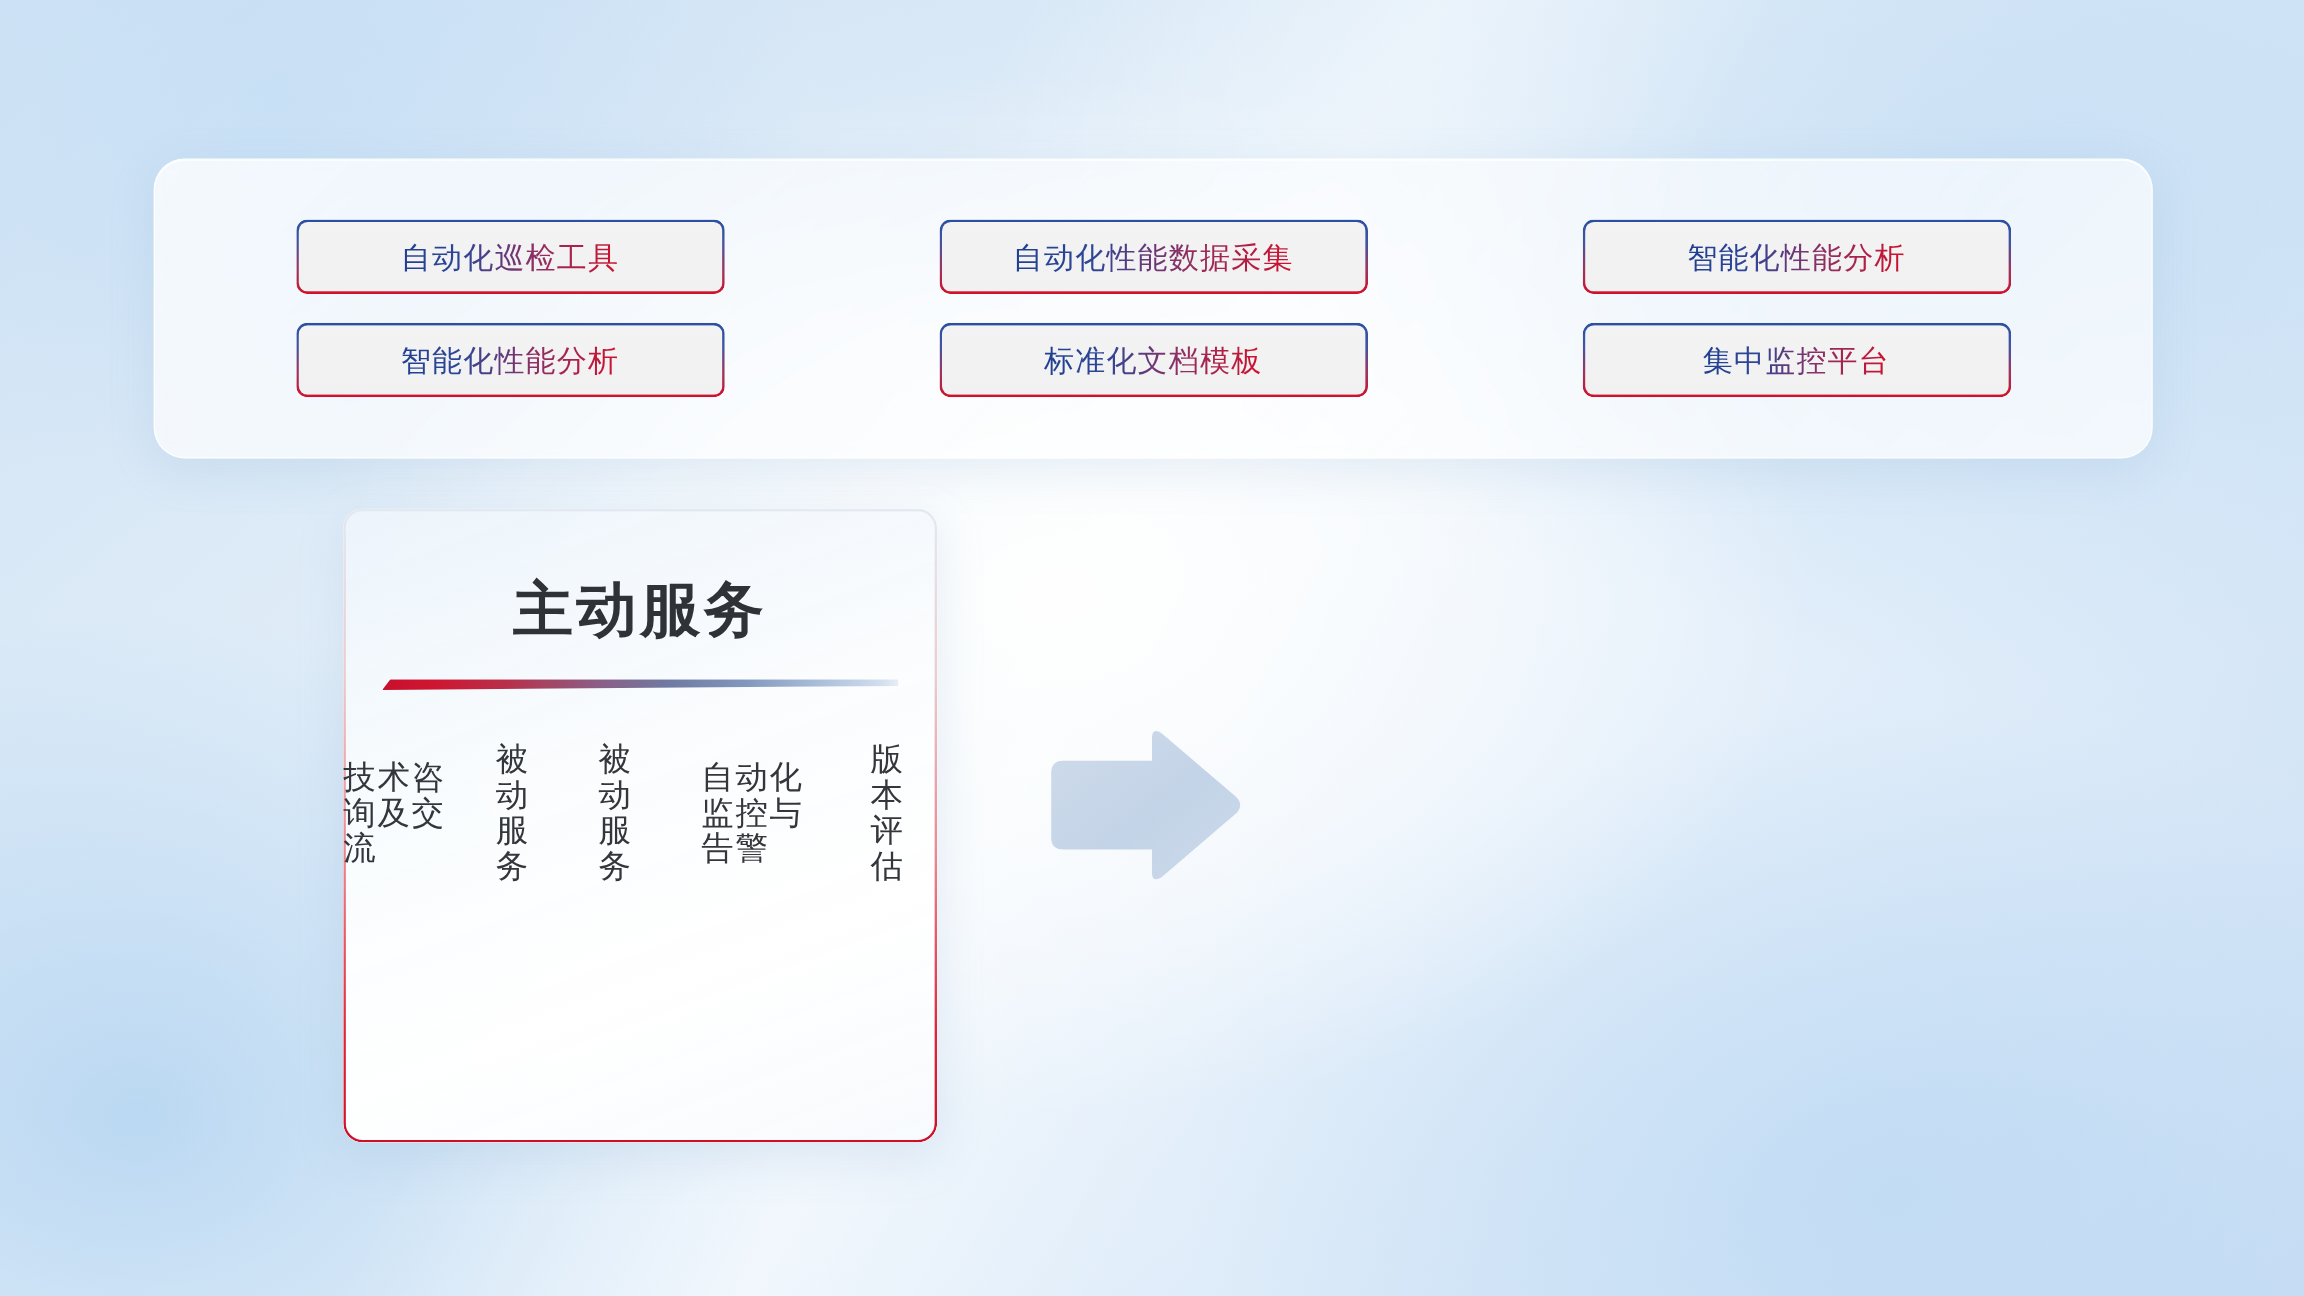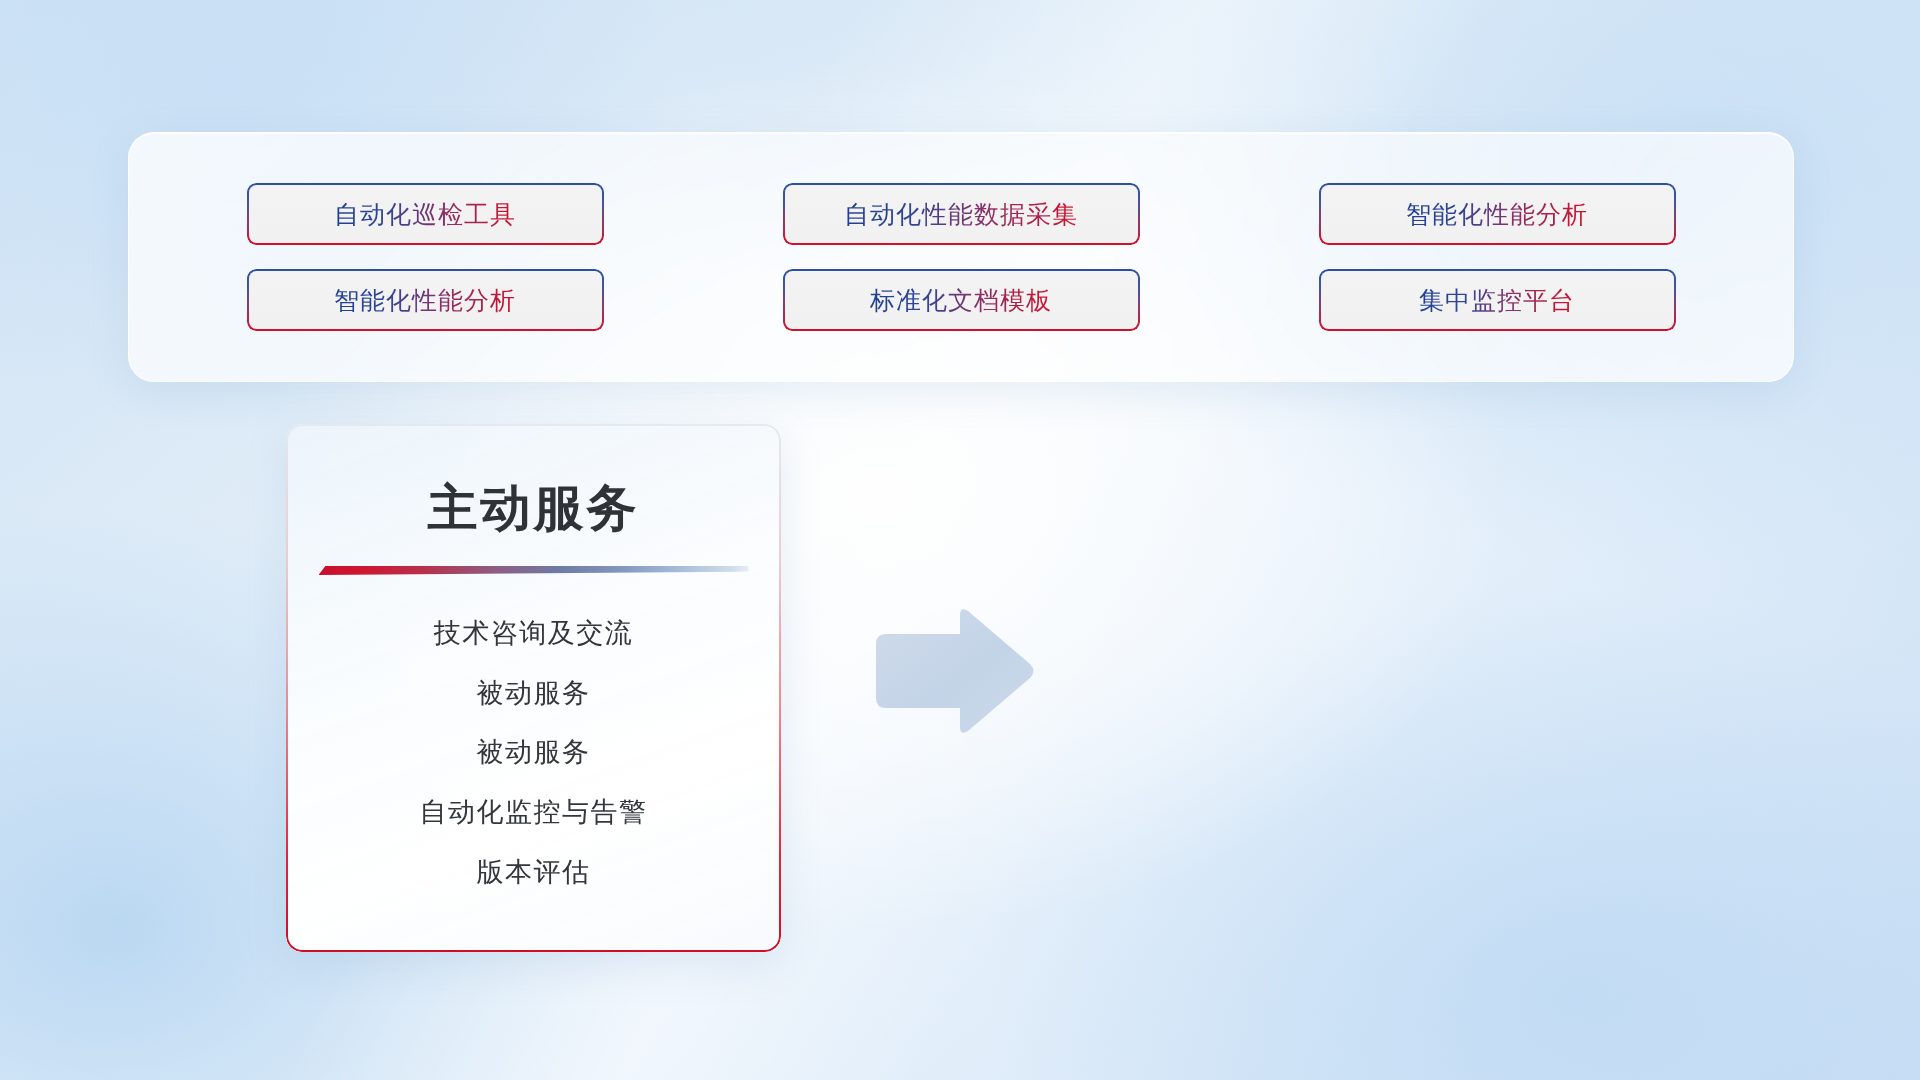--- a/index.html
+++ b/index.html
@@ -122,21 +122,21 @@
     width:430px; height:9px;
     clip-path:polygon(1.6% 0, 100% 0, 100% 62%, 0 100%);
     background:linear-gradient(to right,
       #c8102e 0%, #cf1630 10%, #b8304b 24%,
       #8a5f86 42%, #6f7ba3 56%, #8296bd 70%,
       #a8bdd9 84%, #cfdcec 96%, #e7eef6 100%);
   }
   .card-list{
     position:relative; z-index:2;
     margin-top:44px;
-    display:flex; flex-direction:column;
+    display:flex; flex-direction:row;
     align-items:center;
     gap:30px;
   }
   .card-list li{
     list-style:none;
     font-size:27px;
     color:#33373b;
     letter-spacing:1.5px;
     line-height:1.1;
   }

